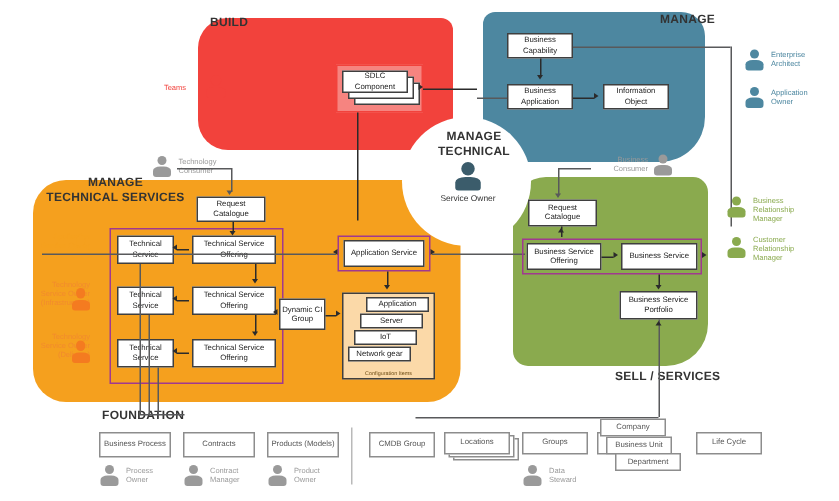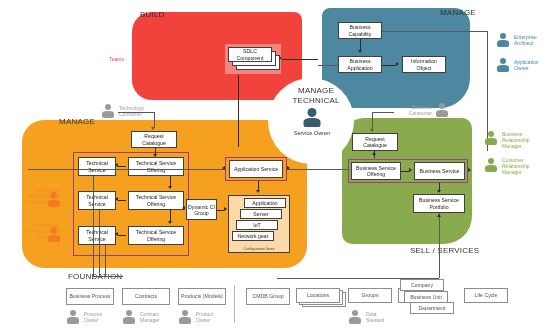--- a/index.html
+++ b/index.html
@@ -19,21 +19,21 @@
   .blob-sell{left:342px;top:118px;width:130px;height:126px;background:#8aaa4e;
       border-radius:22px 10px 28px 10px;}
 
   .blob-notch{position:absolute;background:#ffffff;border-radius:50%;}
 
   
   .center-circle{position:absolute;left:272px;top:82px;width:78px;height:78px;
       background:#ffffff;border-radius:50%;}
 
   
-  .qtitle{position:absolute;font-size:8px;font-weight:normal;letter-spacing:.2px;
+  .qtitle{position:absolute;font-size:8px;font-weight:bold;letter-spacing:.2px;
       color:#333;line-height:10px;}
   .t-build{left:140px;top:10px;}
   .t-design{left:440px;top:8px;}
   .t-manage-portfolio{left:286px;top:86px;text-align:center;width:60px;color:#333;}
   .t-tech{left:22px;top:117px;width:110px;text-align:center;}
   .t-found{left:68px;top:272px;}
   .t-sell{left:410px;top:246px;}
 
   
   .box{position:absolute;background:#ffffff;border:1px solid #3f3f3f;
@@ -98,20 +98,21 @@
   <div class="blob-notch" style="left:280px;top:94px;width:64px;height:64px;background:#fff;"></div>
 
   <div class="qtitle t-build">BUILD</div>
   <div class="qtitle t-design">MANAGE</div>
   <div class="qtitle t-manage-portfolio">
     <div>MANAGE</div>
     <div>TECHNICAL</div>
   </div>
   <div class="qtitle t-tech">
     <div>MANAGE</div>
+    <div>TECHNICAL SERVICES</div>
   </div>
   <div class="qtitle t-found">FOUNDATION</div>
   <div class="qtitle t-sell">SELL / SERVICES</div>
 
   <div class="plabel r" style="left:96px;top:56px;width:28px;color:#f2423c;">Teams</div>
   <div class="person" style="left:136px;top:50px;width:16px;height:16px;">
     <div class="head" style="top:0;width:7px;height:7px;background:#f2423c;"></div>
     <div class="body" style="top:8px;width:13px;height:7px;background:#f2423c;"></div>
   </div>
 

